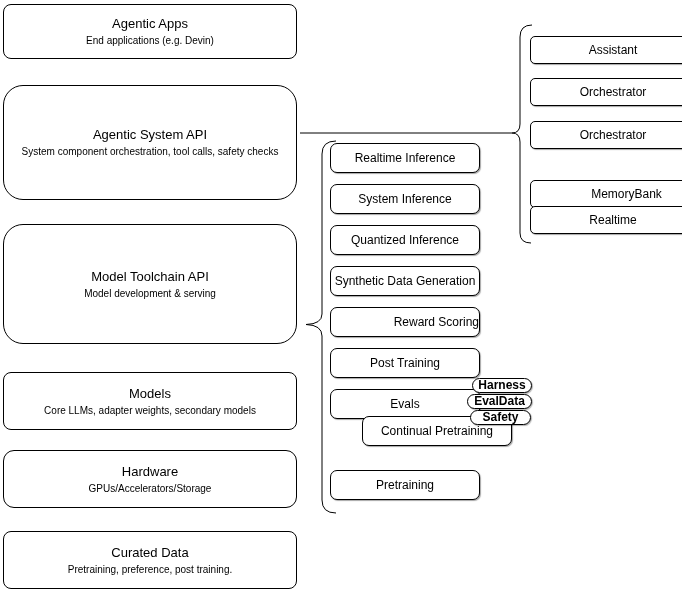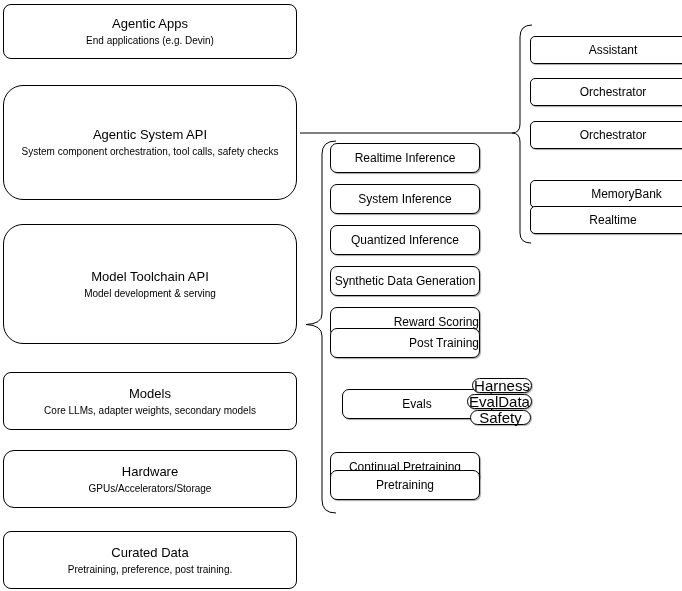--- a/index.html
+++ b/index.html
@@ -75,23 +75,24 @@
     background: #ffffff;
     border: 1px solid #000000;
     border-radius: 8px;
     display: flex;
     align-items: center;
     justify-content: center;
     z-index: 3;
     box-shadow: 1px 1px 1px rgba(0,0,0,0.3);
   }
   .pill-label {
-    font-size: 15px;
+    font-size: 12px;
     line-height: 11px;
     white-space: nowrap;
+    font-weight: bold;
   }
 </style>
 </head>
 <body>
 
 <div class="canvas">
 
   <svg class="wires" width="682" height="591" viewBox="0 0 682 591">
     <line x1="300" y1="133" x2="512" y2="133" stroke="#000000" stroke-width="1"></line>
     <path d="M 336 141 Q 322 141 322 154 L 322 314 Q 322 324 306 324.5 Q 322 325 322 336 L 322 500 Q 322 513 336 513" fill="none" stroke="#000000" stroke-width="1"></path>
@@ -136,27 +137,27 @@
   </div>
   <div class="node small" style="top:225px;">
     <div class="node-label">Quantized Inference</div>
   </div>
   <div class="node small" style="top:266px;">
     <div class="node-label">Synthetic Data Generation</div>
   </div>
   <div class="node small" style="top:307px;align-items:flex-end;">
     <div class="node-label">Reward Scoring</div>
   </div>
-  <div class="node small" style="top:328px;align-items:flex-end;">
+  <div class="node small" style="top:348px;">
     <div class="node-label">Post Training</div>
   </div>
-  <div class="node small" style="top:389px;margin-left:12px;">
+  <div class="node small" style="top:389px;">
     <div class="node-label">Evals</div>
   </div>
-  <div class="node small" style="top:452px;">
+  <div class="node small" style="top:416px;margin-left:32px;">
     <div class="node-label">Continual Pretraining</div>
   </div>
   <div class="node small" style="top:470px;">
     <div class="node-label">Pretraining</div>
   </div>
 
   <div class="pill" style="left:472px;top:378px;width:60px;">
     <div class="pill-label">Harness</div>
   </div>
   <div class="pill" style="left:467px;top:394px;width:65px;">

